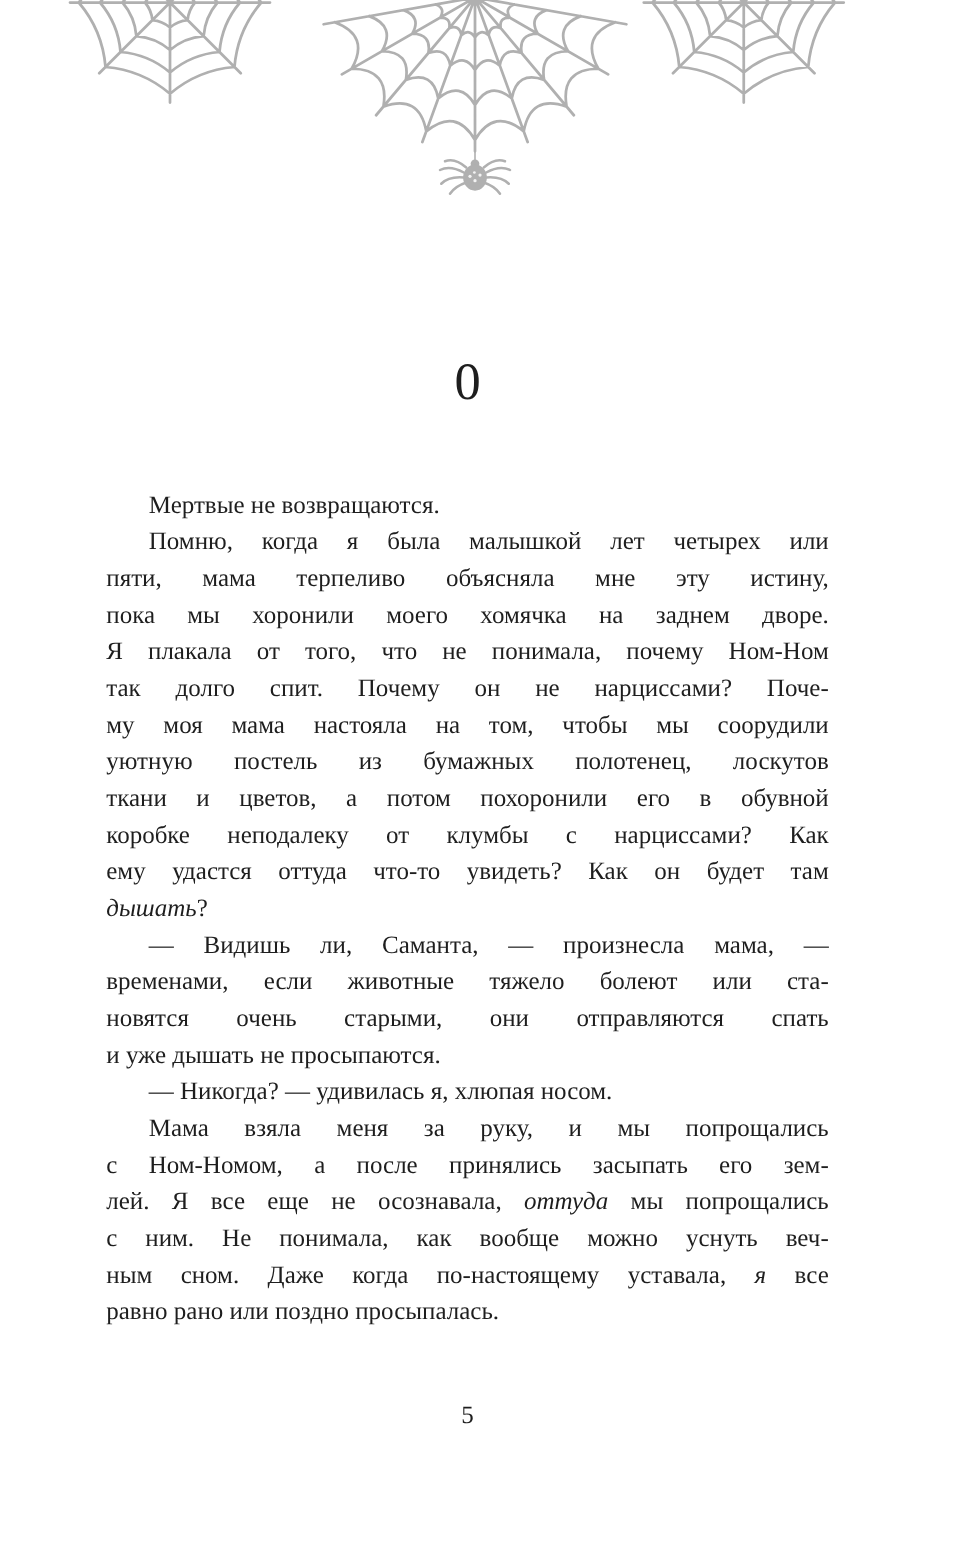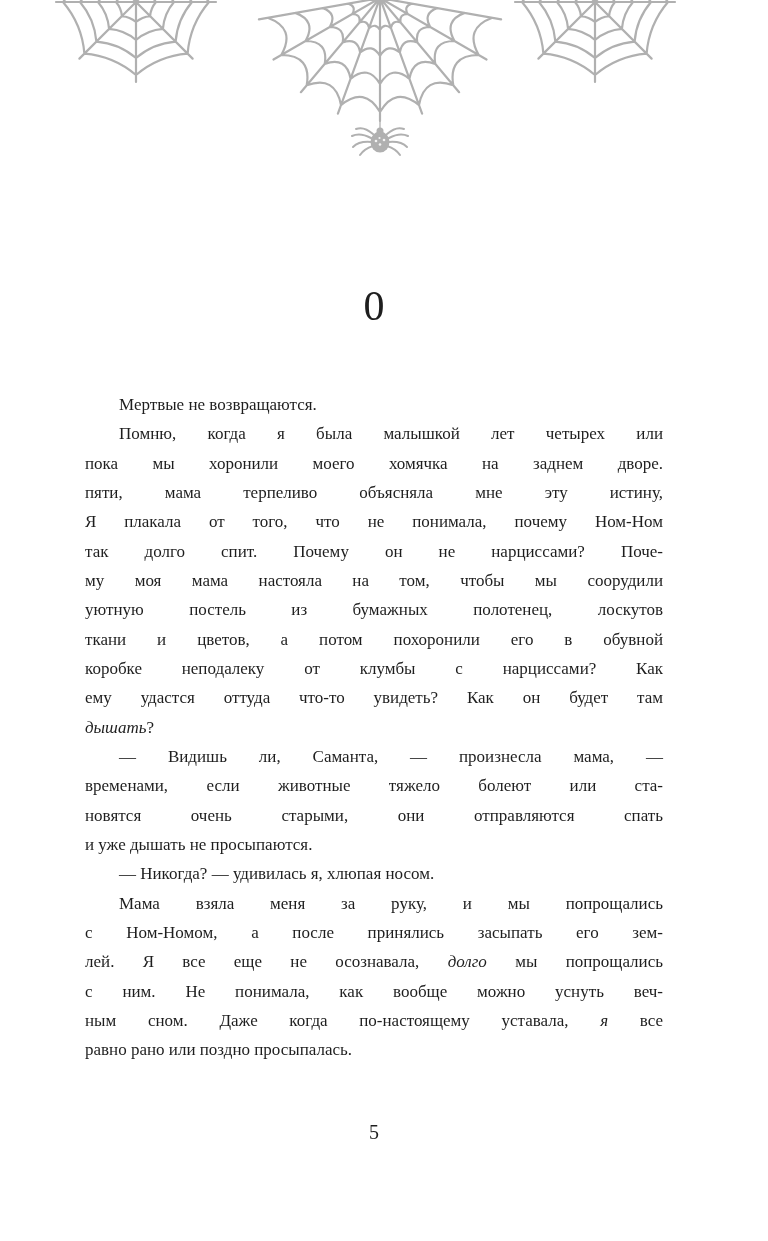--- a/index.html
+++ b/index.html
@@ -22,21 +22,21 @@
   .chapter-number {
     position: absolute;
     top: 283px; left: 85px; width: 578px;
     text-align: center;
     font-size: 42px;
     line-height: 46px;
   }
   .text-block {
     position: absolute;
     top: 390px; left: 85px; width: 578px;
-    font-size: 17px;
+    font-size: 20px;
     line-height: 29.33px;
   }
   .line { text-align: justify; text-align-last: justify; }
   .line.last { text-align-last: left; }
   .line.indent { text-indent: 34px; }
   .it { font-style: italic; margin-top: 23px; }
   .page-number {
     position: absolute;
     top: 1121px; left: 85px; width: 578px;
     text-align: center;
@@ -69,38 +69,38 @@
       <circle class="spider-dot" cx="384" cy="140" r="1.3"></circle>
       <circle class="spider-dot" cx="379.5" cy="138" r="1.1"></circle>
     </g>
   </svg>
 
   <div class="chapter-number">0</div>
 
   <div class="text-block">
       <div class="line last indent"><span>Мертвые не возвращаются.</span></div>
       <div class="line indent"><span>Помню, когда я была малышкой лет четырех или</span></div>
+      <div class="line"><span>пяти, мама терпеливо объясняла мне эту истину,</span></div>
       <div class="line"><span>пока мы хоронили моего хомячка на заднем дворе.</span></div>
-      <div class="line"><span>пяти, мама терпеливо объясняла мне эту истину,</span></div>
       <div class="line"><span>Я плакала от того, что не понимала, почему Ном-Ном</span></div>
       <div class="line"><span>так долго спит. Почему он не нарциссами? Поче-</span></div>
       <div class="line"><span>му моя мама настояла на том, чтобы мы соорудили</span></div>
       <div class="line"><span>уютную постель из бумажных полотенец, лоскутов</span></div>
       <div class="line"><span>ткани и цветов, а потом похоронили его в обувной</span></div>
       <div class="line"><span>коробке неподалеку от клумбы с нарциссами? Как</span></div>
       <div class="line"><span>ему удастся оттуда что-то увидеть? Как он будет там</span></div>
       <div class="line last"><span class="it">дышать</span><span>?</span></div>
       <div class="line indent"><span>— Видишь ли, Саманта, — произнесла мама, —</span></div>
       <div class="line"><span>временами, если животные тяжело болеют или ста-</span></div>
       <div class="line"><span>новятся очень старыми, они отправляются спать</span></div>
       <div class="line last"><span>и уже дышать не просыпаются.</span></div>
       <div class="line last indent"><span>— Никогда? — удивилась я, хлюпая носом.</span></div>
       <div class="line indent"><span>Мама взяла меня за руку, и мы попрощались</span></div>
       <div class="line"><span>с Ном-Номом, а после принялись засыпать его зем-</span></div>
-      <div class="line"><span>лей. Я все еще не осознавала, </span><span class="it">долго</span><span> мы попрощались</span></div>
+      <div class="line"><span>лей. Я все еще не осознавала, </span><span class="it">оттуда</span><span> мы попрощались</span></div>
       <div class="line"><span>с ним. Не понимала, как вообще можно уснуть веч-</span></div>
       <div class="line"><span>ным сном. Даже когда по-настоящему уставала, </span><span class="it">я</span><span> все</span></div>
       <div class="line last"><span>равно рано или поздно просыпалась.</span></div>
     </div>
 
   <div class="page-number">5</div>
 
 </div>
 
 </body></html>

